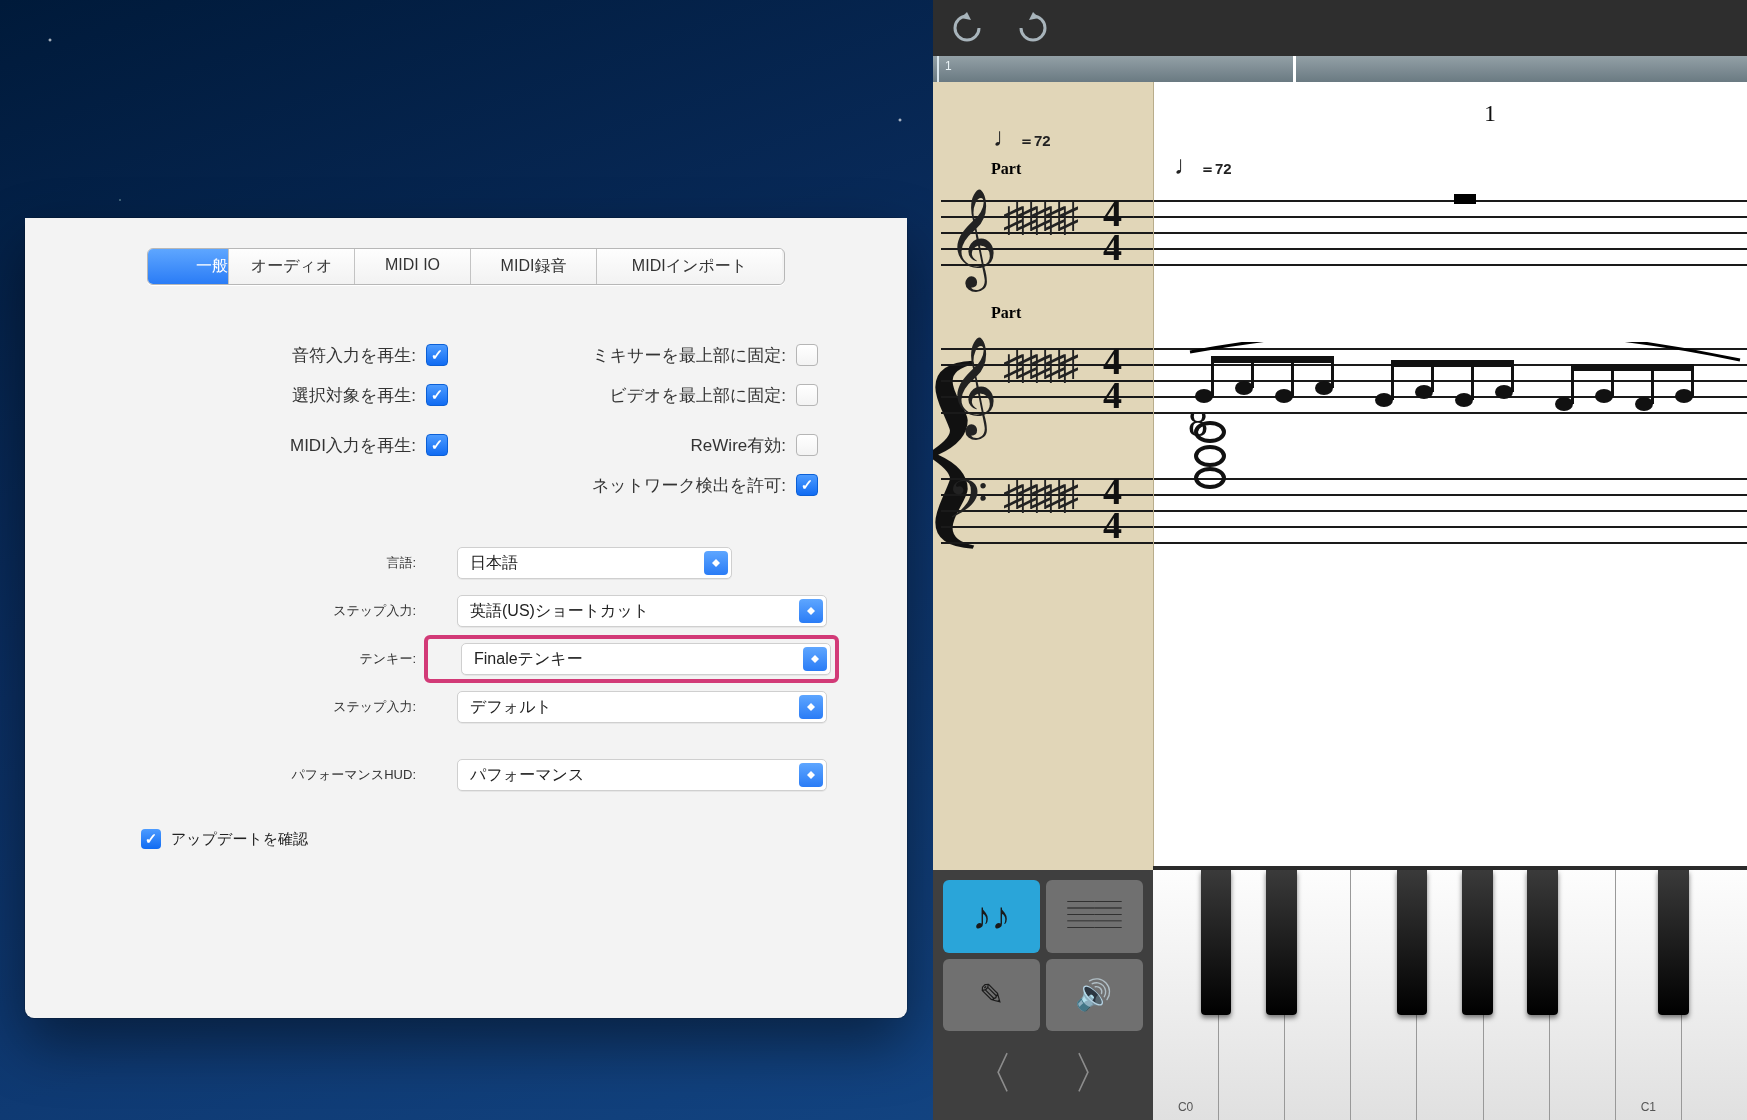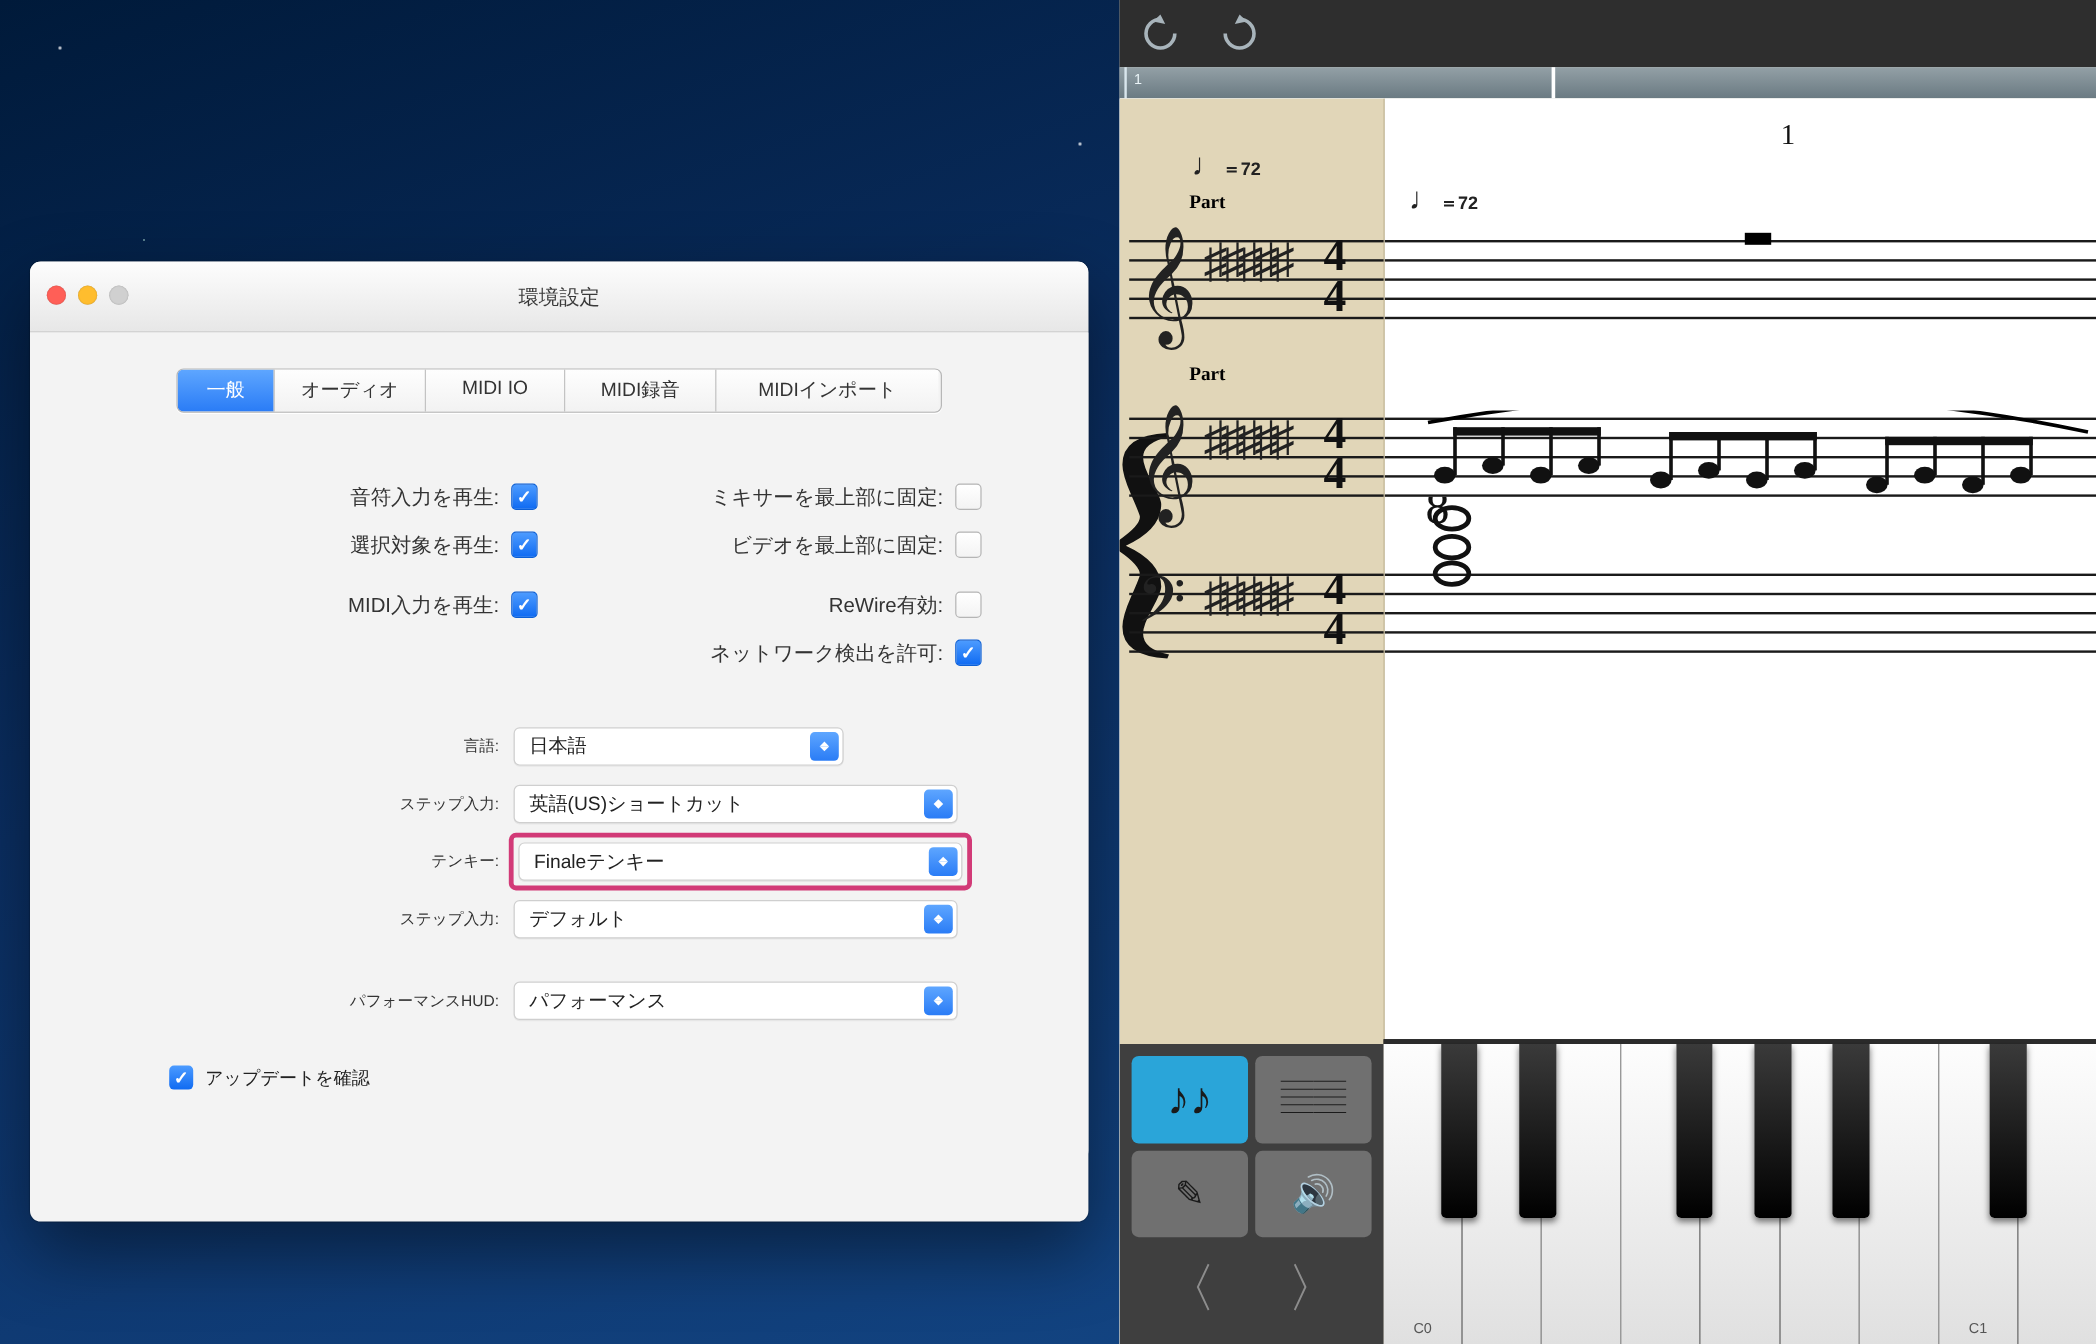--- a/index.html
+++ b/index.html
@@ -26,31 +26,31 @@
   .tl-btn{width:16px;height:16px;border-radius:50%;box-shadow:inset 0 0 1px rgba(0,0,0,.35);}
   .tl-close{background:#ff5f57;}
   .tl-min{background:#ffbd2e;}
   .tl-max{background:#d0d0d0;}
   .titlebar .title{flex:1;text-align:center;font-size:17px;color:#3a3a3a;}
   .content{padding:30px 36px 60px;background:#f3f3f3;border-radius:0 0 9px 9px;}
 
   .seg{display:flex;margin:0 auto 50px;width:636px;border:1px solid #b7b7b7;border-radius:6px;overflow:hidden;box-shadow:0 1px 0 #fff;}
   .seg-item{flex:0 0 auto;padding:7px 0;text-align:center;font-size:16px;color:#333;background:linear-gradient(#fefefe,#f2f2f2);cursor:default;}
   .seg-item + .seg-item{border-left:1px solid #c3c3c3;}
-  .seg-item.active{background:linear-gradient(#5ea6ff,#2a7cf6);color:#fff;}
+  .seg-item.active{background:linear-gradient(#5ea6ff,#2a7cf6);color:#fff;text-align:right;}
 
   .row{display:flex;align-items:center;height:40px;}
   .row .lbl{width:355px;text-align:right;padding-right:10px;font-size:17px;color:#333;}
   .row.cb .box{width:20px;height:20px;border-radius:4px;border:1px solid #b5b5b5;background:linear-gradient(#fff,#f3f3f3);}
   .row.cb .box.checked{background:linear-gradient(#4c9bff,#106bf2);border-color:#0b5fd6;display:flex;align-items:center;justify-content:center;}
   .row.cb .box.checked::after{content:"✓";color:#fff;font-size:15px;font-weight:700;}
 
   .sel-row{display:flex;align-items:center;height:48px;}
   .sel-row .lbl{width:355px;text-align:right;padding-right:12px;font-size:13px;color:#333;}
-  .select{position:relative;height:30px;border:1px solid #cfcfcf;border-radius:5px;background:#fff;display:flex;align-items:center;padding:0 36px 0 12px;font-size:16px;color:#222;box-shadow:0 1px 0 rgba(0,0,0,.05);}
+  .select{position:relative;height:30px;border:1px solid #cfcfcf;border-radius:5px;background:#fff;display:flex;align-items:center;padding:0 36px 0 12px;font-size:16px;color:#222;box-shadow:0 1px 0 rgba(0,0,0,.05);margin-left:29px;}
   .select .caret{position:absolute;right:3px;top:3px;bottom:3px;width:24px;border-radius:4px;background:linear-gradient(#5ea6ff,#2a7cf6);}
   .select .caret::before,.select .caret::after{content:"";position:absolute;left:50%;transform:translateX(-50%);border:4px solid transparent;}
   .select .caret::before{top:4px;border-bottom-color:#fff;}
   .select .caret::after{bottom:4px;border-top-color:#fff;}
   .hl{border:4px solid #d23a77;border-radius:6px;padding:4px;margin:-4px;}
 
   .update-row{display:flex;align-items:center;gap:10px;margin-top:30px;margin-left:80px;}
   .update-row .box{width:20px;height:20px;border-radius:4px;background:linear-gradient(#4c9bff,#106bf2);display:flex;align-items:center;justify-content:center;}
   .update-row .box::after{content:"✓";color:#fff;font-size:15px;font-weight:700;}
 
@@ -86,28 +86,20 @@
   .bkey{position:absolute;top:0;height:58%;background:linear-gradient(#3a3a3a,#000);width:5.2%;border-radius:0 0 4px 4px;z-index:2;box-shadow:0 3px 5px rgba(0,0,0,.5);}
 
   .brace{position:absolute;left:-14px;width:18px;font-family:Georgia,serif;color:#111;}
   .timesig{position:absolute;font-family:Georgia,serif;font-weight:700;font-size:38px;color:#111;line-height:34px;text-align:center;}
 </style>
 </head>
 <body>
 <div class="desktop"></div>
 
 <div class="prefs">
-  <div class="titlebar">
-    <div class="tl-buttons">
-      <div class="tl-btn tl-close"></div>
-      <div class="tl-btn tl-min"></div>
-      <div class="tl-btn tl-max"></div>
-    </div>
-    <div class="title">環境設定</div>
-  </div>
 
   <div class="content">
 
     <div class="seg">
       <div class="seg-item active" style="width:80px">一般</div>
       <div class="seg-item" style="width:125px">オーディオ</div>
       <div class="seg-item" style="width:115px">MIDI IO</div>
       <div class="seg-item" style="width:125px">MIDI録音</div>
       <div class="seg-item" style="width:185px">MIDIインポート</div>
     </div>

